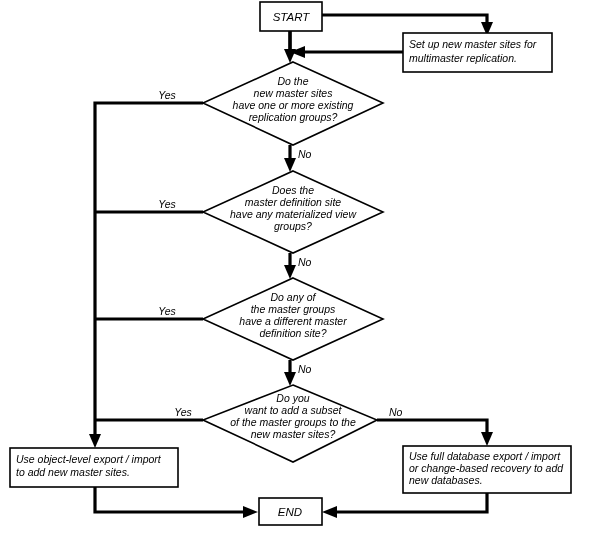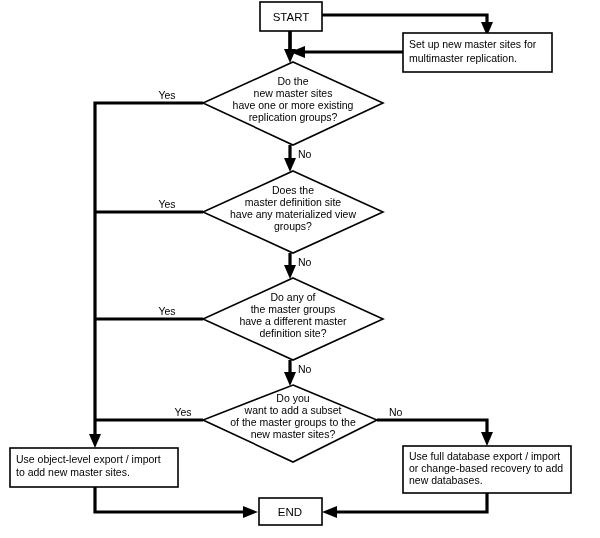--- a/index.html
+++ b/index.html
@@ -7,20 +7,21 @@
     padding: 0;
     background: #ffffff;
   }
   #canvas {
     position: relative;
     width: 600px;
     height: 538px;
     background: #ffffff;
     font-family: "Liberation Sans", sans-serif;
     overflow: hidden;
+    font-style: italic;
   }
   #flow-svg {
     position: absolute;
     left: 0;
     top: 0;
     width: 600px;
     height: 538px;
   }
   .node-text {
     font-family: "Liberation Sans", sans-serif;

